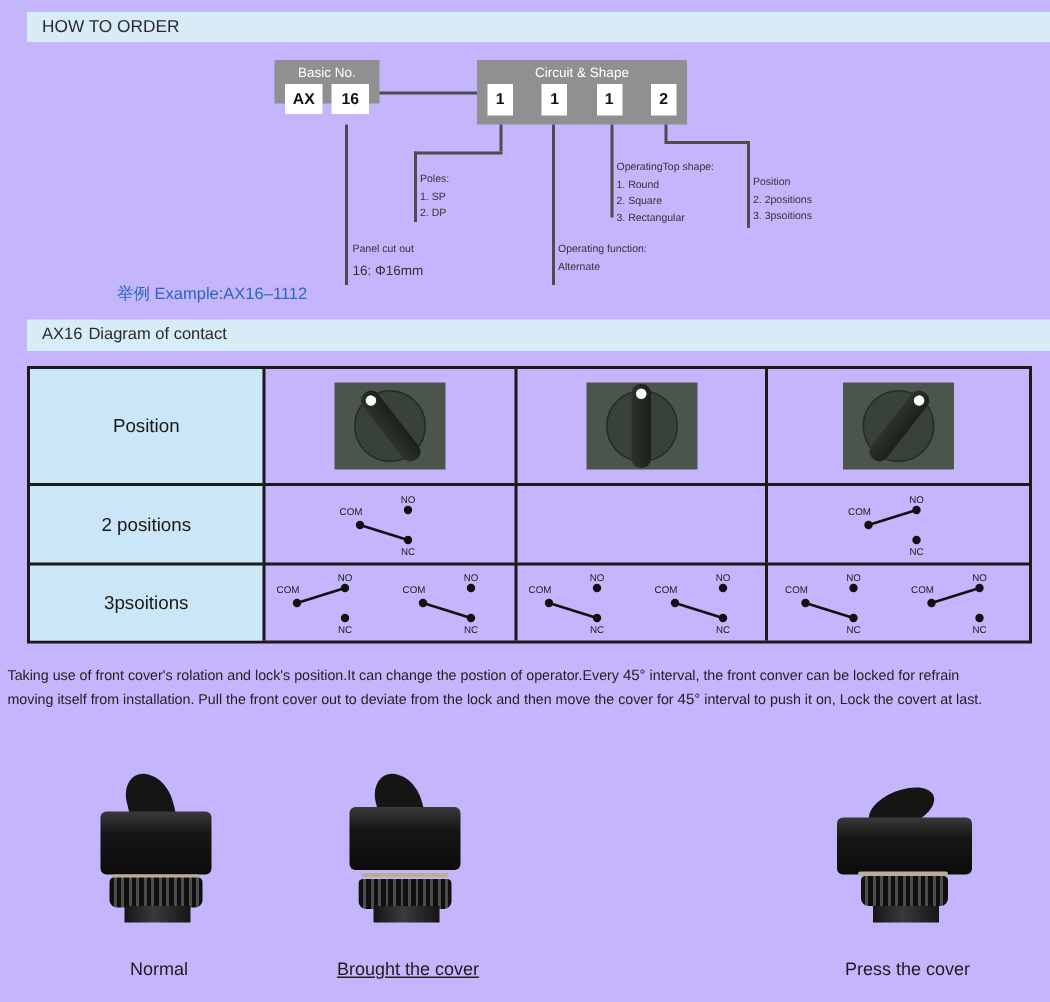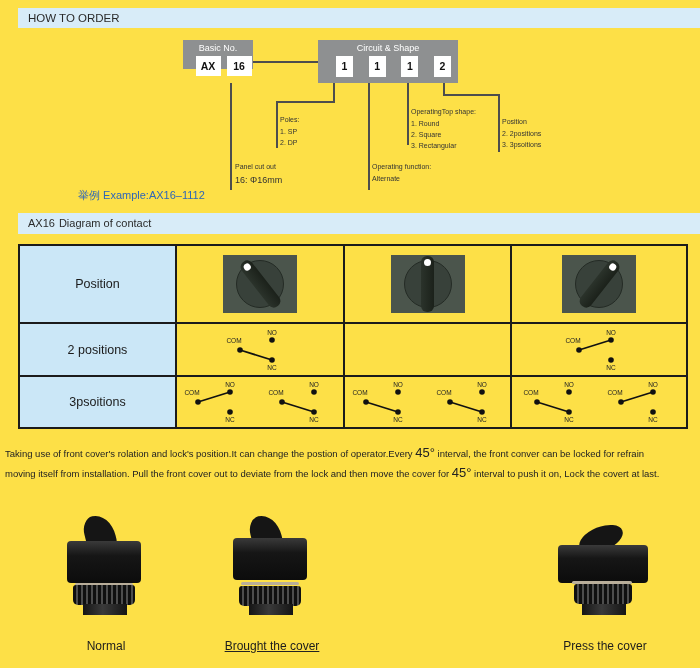--- a/index.html
+++ b/index.html
@@ -1,28 +1,28 @@
 <!DOCTYPE html>
 <html><head>
 <meta charset="utf-8">
 <style>
   html,body{margin:0;padding:0;background:#fff;}
-  .page{position:relative;width:700px;height:668px;background:#fde047;
+  .page{position:relative;width:700px;height:668px;background:#c4b5fd;
         font-family:"Liberation Sans",sans-serif;color:#222;overflow:hidden;}
 
   
   .bar{position:absolute;left:18px;width:682px;background:#d8ecf8;color:#2a2a2a;
        font-size:11.5px;line-height:20px;padding-left:10px;box-sizing:border-box;}
   .bar1{top:8px;height:20px;}
   .bar2{top:213px;height:21px;line-height:21px;display:flex;gap:4px;font-size:11px;}
 
   
   .gbox{position:absolute;background:#8e9091;box-sizing:border-box;}
   .gbox .gtitle{color:#fff;font-size:9px;text-align:center;margin-top:3px;}
-  .chiprow{display:flex;justify-content:center;gap:6px;margin-top:3px;margin-left:11px;}
+  .chiprow{display:flex;justify-content:center;gap:6px;margin-top:3px;}
   .chiprow.spread{justify-content:space-between;padding:0 7px;}
   .chip{background:#fff;color:#111;font-size:10.5px;font-weight:bold;
         text-align:center;}
   .chip.w25{width:25px;height:20px;line-height:20px;}
   .chip.w17{width:17px;height:21px;line-height:21px;}
   .cline{position:absolute;background:#4d4d4d;}
   .ann{position:absolute;font-size:7px;color:#333;line-height:1.55;}
   .ann .ann-title{margin-bottom:1px;}
   .example{position:absolute;left:78px;top:188px;font-size:11px;color:#2e66b8;
            cursor:pointer;}
@@ -56,21 +56,21 @@
   .diag text{font-family:"Liberation Sans",sans-serif;font-size:6.5px;fill:#222;}
   .diag circle{fill:#111;}
   .diag line{stroke:#111;stroke-width:1.7;visibility:hidden;}
   .diag[data-variant="com-no"] .l-no{visibility:visible;}
   .diag[data-variant="com-nc"] .l-nc{visibility:visible;}
 
   
   .notes{position:absolute;left:5px;top:443px;width:692px;color:#222;}
   .notes .nh{font-size:11px;margin-bottom:5px;}
   .notes .nl{font-size:9.5px;line-height:1.55;}
-  .notes .deg{font-size:13px;}
+  .notes .deg{font-size:10px;}
 
   
   .fig{position:absolute;top:515px;width:120px;display:flex;flex-direction:column;
        align-items:center;}
   .fig .cap{margin-top:24px;font-size:12px;color:#1c1c1c;}
   .sw{position:relative;width:110px;height:100px;}
   .sw-lever{position:absolute;background:#151515;}
   .sw-cap{position:absolute;background:linear-gradient(180deg,#3a3a3a 0%,#161616 35%,#0c0c0c 100%);border-radius:4px;}
   .sw-washer{position:absolute;height:3px;background:#b9ae9a;border-radius:2px;}
   .sw-nut{position:absolute;background:repeating-linear-gradient(90deg,#0f0f0f 0 3px,#4d4d4d 3px 5px);border-radius:3px 3px 5px 5px;}

